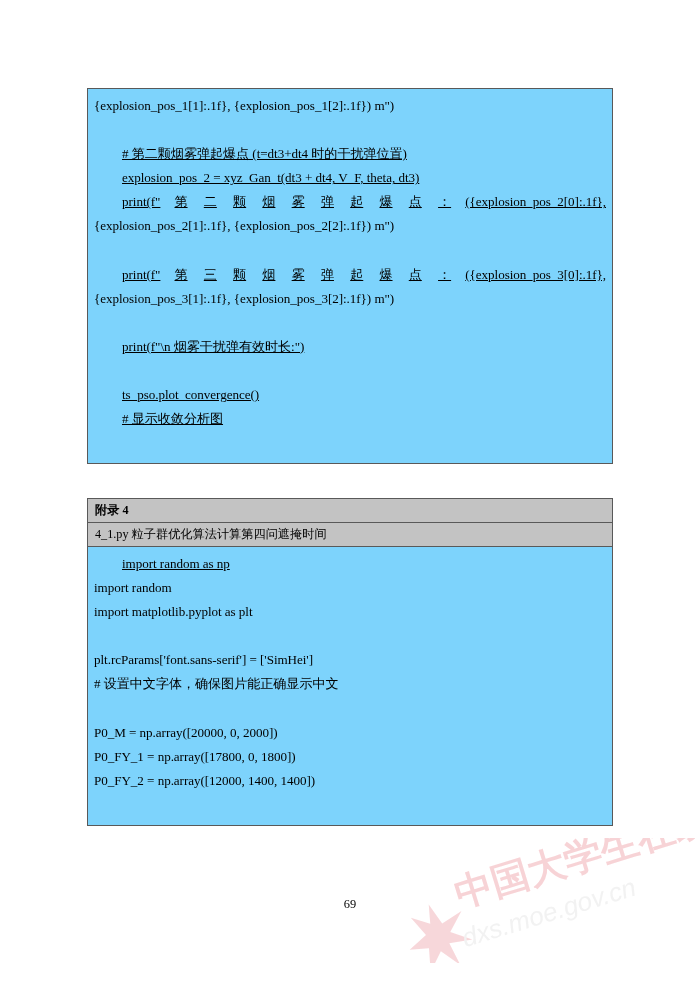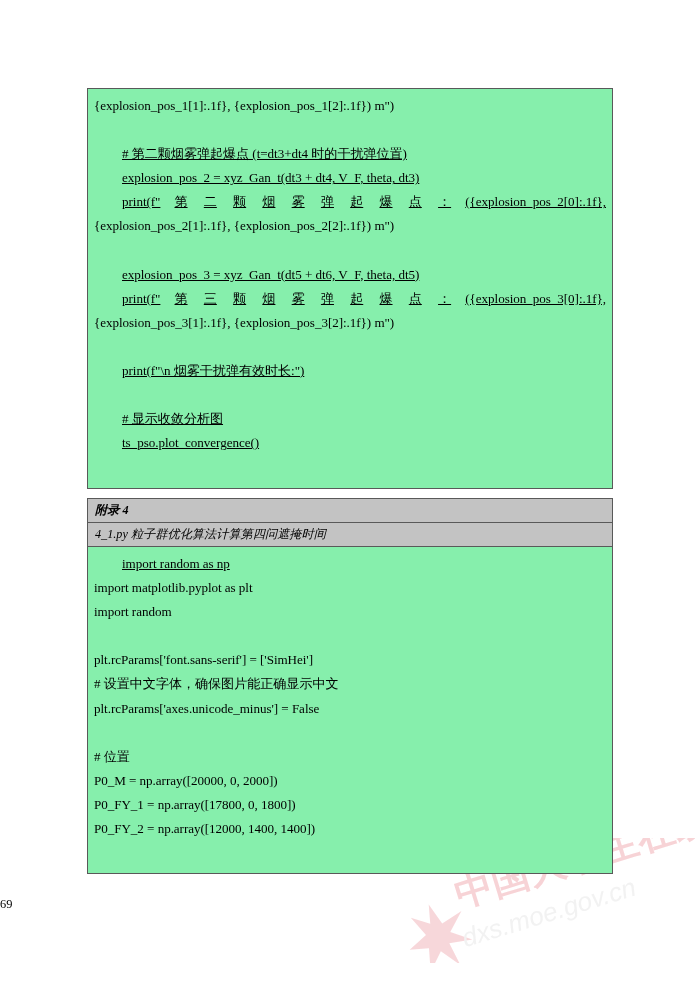--- a/index.html
+++ b/index.html
@@ -35,34 +35,33 @@
   }
   .watermark svg { display: block; }
 
   
   .code-table {
     position: absolute;
     left: 87px;
     width: 526px;
     box-sizing: border-box;
     border: 1.4px solid #595959;
-    background: #86efac;
+    background: #7dd3fc;
     z-index: 2;
   }
   #table-one  { top: 88px;  }
   #table-two  { top: 498px; }
 
   .tbl-header-row {
     background: #c3c3c3;
     border-bottom: 1.2px solid #595959;
     box-sizing: border-box;
     padding: 3px 7px 4px 7px;
     font-size: 12.2px;
     line-height: 16px;
-    font-style: italic;
   }
   .tbl-header-row.bold { font-weight: bold; }
 
   .code-body {
     padding: 5px 6px 8px 6px;
     box-sizing: border-box;
   }
 
   .code-line {
     font-size: 13.1px;
@@ -90,20 +89,21 @@
   .code-line.justified .seg-post  { flex: 0 0 auto; }
 
   .ind1 { padding-left: 28px; text-decoration: underline; }
 
   
   .page-number {
     position: absolute;
     left: 0;
     top: 897px;
     width: 700px;
+    text-align: center;
     font-size: 12.4px;
     z-index: 3;
   }
 </style>
 </head>
 <body>
 
 <div class="page">
 
   <div class="watermark">
@@ -123,45 +123,42 @@
 
   <div class="code-table" id="table-one">
     <div class="code-body">
         <div class="code-line">{explosion_pos_1[1]:.1f}, {explosion_pos_1[2]:.1f}) m")</div>
         <div class="code-line blank"> </div>
         <div class="code-line ind1"># 第二颗烟雾弹起爆点 (t=dt3+dt4 时的干扰弹位置)</div>
         <div class="code-line ind1">explosion_pos_2 = xyz_Gan_t(dt3 + dt4, V_F, theta, dt3)</div>
         <div class="code-line ind1 justified"><span class="seg-pre">print(f"</span><span class="seg-cjk"><span>第</span><span>二</span><span>颗</span><span>烟</span><span>雾</span><span>弹</span><span>起</span><span>爆</span><span>点</span><span>：</span></span><span class="seg-post">({explosion_pos_2[0]:.1f},</span></div>
         <div class="code-line">{explosion_pos_2[1]:.1f}, {explosion_pos_2[2]:.1f}) m")</div>
         <div class="code-line blank"> </div>
-        <div class="code-line ind1">explosion_pos_3 = xyz_Gan_t(dt5 + dt6, V_F, theta, dt5)</div>
         <div class="code-line ind1 justified"><span class="seg-pre">print(f"</span><span class="seg-cjk"><span>第</span><span>三</span><span>颗</span><span>烟</span><span>雾</span><span>弹</span><span>起</span><span>爆</span><span>点</span><span>：</span></span><span class="seg-post">({explosion_pos_3[0]:.1f},</span></div>
         <div class="code-line">{explosion_pos_3[1]:.1f}, {explosion_pos_3[2]:.1f}) m")</div>
         <div class="code-line blank"> </div>
         <div class="code-line ind1">print(f"\n 烟雾干扰弹有效时长:")</div>
         <div class="code-line blank"> </div>
+        <div class="code-line ind1">ts_pso.plot_convergence()</div>
         <div class="code-line ind1"># 显示收敛分析图</div>
-        <div class="code-line ind1">ts_pso.plot_convergence()</div>
         <div class="code-line blank"> </div>
       </div>
   </div>
 
   <div class="code-table" id="table-two">
     <div class="tbl-header-row bold">附录 4</div>
     <div class="tbl-header-row">4_1.py  粒子群优化算法计算第四问遮掩时间</div>
     <div class="code-body">
         <div class="code-line ind1">import random as np</div>
+        <div class="code-line">import random</div>
         <div class="code-line">import matplotlib.pyplot as plt</div>
-        <div class="code-line">import random</div>
         <div class="code-line blank"> </div>
         <div class="code-line">plt.rcParams['font.sans-serif'] = ['SimHei']</div>
         <div class="code-line"># 设置中文字体，确保图片能正确显示中文</div>
-        <div class="code-line">plt.rcParams['axes.unicode_minus'] = False</div>
         <div class="code-line blank"> </div>
-        <div class="code-line"># 位置</div>
         <div class="code-line">P0_M = np.array([20000, 0, 2000])</div>
         <div class="code-line">P0_FY_1 = np.array([17800, 0, 1800])</div>
         <div class="code-line">P0_FY_2 = np.array([12000, 1400, 1400])</div>
         <div class="code-line blank"> </div>
       </div>
   </div>
 
   <div class="page-number">69</div>
 
 </div>

